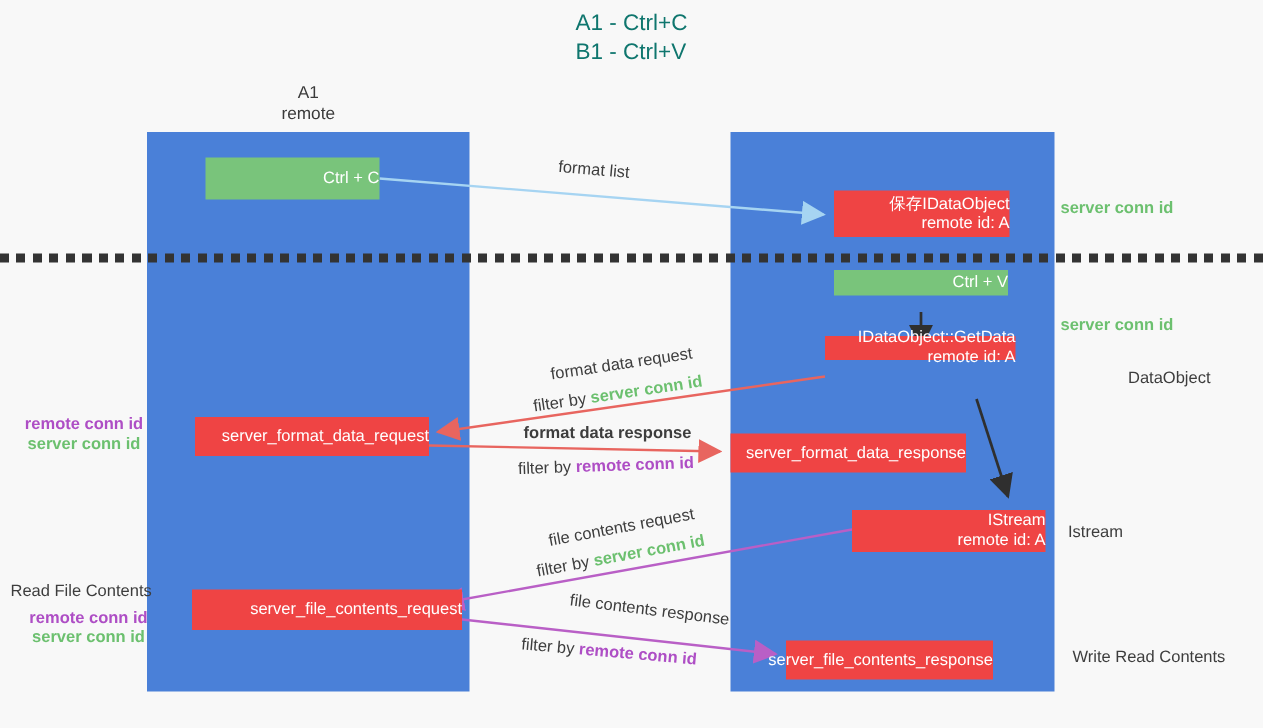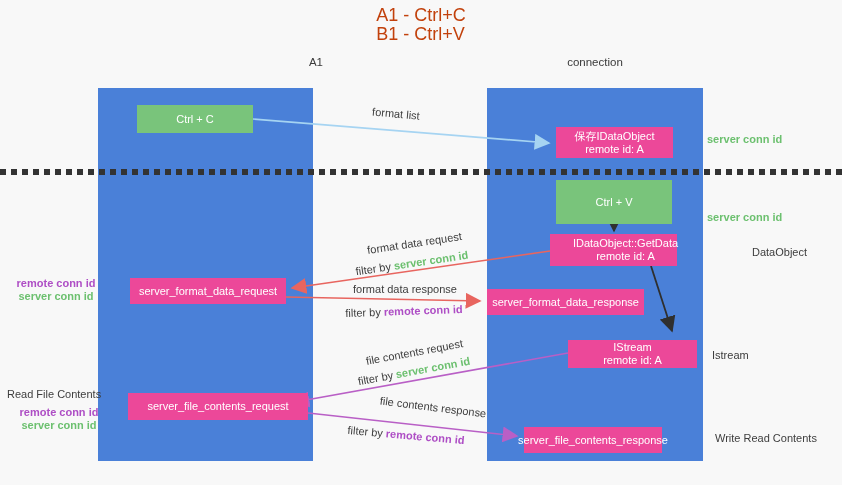--- a/index.html
+++ b/index.html
@@ -6,41 +6,41 @@
   html,body { width:842px; height:485px; }
   body {
     font-family:"Liberation Sans","DejaVu Sans",sans-serif;
     background:#f8f8f8;
     position:relative;
     overflow:hidden;
     color:#3d3d3d;
   }
   .abs { position:absolute; }
   .title-wrap { left:0; right:0; top:6px; display:flex; justify-content:center; }
-  .title-block { text-align:left; font-size:18px; line-height:19px; color:#c2410c; }
+  .title-block { text-align:left; font-size:15px; line-height:19px; color:#0f766e; }
   .lane { background:#4A80D8; }
   .lane-left  { left:98px;  top:88px; width:215px; height:373px; }
   .lane-right { left:487px; top:88px; width:216px; height:373px; }
   .lane-header { top:55px; text-align:center; font-size:11.5px; line-height:14px; color:#3a3a3a; }
-  .lh-left  { left:108px;  width:215px;text-align:right; }
+  .lh-left  { left:98px;  width:215px; }
   .lh-right { left:487px; width:216px; }
   .dotline {
     left:0; top:169px; width:842px; height:6px;
     background:repeating-linear-gradient(to right,#333 0 6px,transparent 6px 11px);
   }
   .node {
-    display:flex; flex-direction:column; align-items:center; justify-content:center;
+    display:flex; flex-direction:column; align-items:flex-end; justify-content:center;
     color:#fff; font-size:11px; line-height:13px; text-align:center;
   }
   .green  { background:#79C47B; }
-  .orange { background:#ec4899; }
+  .orange { background:#ef4444; }
   .b-ctrl-c   { left:137px; top:105px; width:116px; height:28px; }
   .b-save     { left:556px; top:127px; width:117px; height:31px; }
-  .b-ctrl-v   { left:556px; top:180px; width:116px; height:44px; }
-  .b-getdata  { left:550px; top:234px; width:127px; height:32px;padding-left:24px; }
+  .b-ctrl-v   { left:556px; top:180px; width:116px; height:17px; }
+  .b-getdata  { left:550px; top:224px; width:127px; height:16px;padding-left:24px; }
   .b-freq     { left:130px; top:278px; width:156px; height:26px; }
   .b-fresp    { left:487px; top:289px; width:157px; height:26px; }
   .b-istream  { left:568px; top:340px; width:129px; height:28px; }
   .b-fcreq    { left:128px; top:393px; width:180px; height:27px; }
   .b-fcresp   { left:524px; top:427px; width:138px; height:26px; }
   .lbl { font-size:11px; line-height:13px; color:#3d3d3d; white-space:nowrap; }
   .green-t  { color:#6CC06F; font-weight:bold; }
   .purple-t { color:#AE4EC5; font-weight:bold; }
   .rot { transform-origin:center center; }
   .center { text-align:center; }
@@ -51,23 +51,23 @@
 
 <div class="abs title-wrap">
   <div class="title-block">
     <div>A1 - Ctrl+C</div>
     <div>B1 - Ctrl+V</div>
   </div>
 </div>
 
 <div class="abs lane-header lh-left">
   <div>A1</div>
+  <div>remote</div>
 </div>
 <div class="abs lane-header lh-right">
-  <div>connection</div>
 </div>
 
 <div class="abs lane lane-left"></div>
 <div class="abs lane lane-right"></div>
 
 <div class="abs dotline"></div>
 
 <svg class="overlay" width="842" height="485">
   <defs>
     <marker id="ah-blue" viewBox="0 0 10 10" refX="9" refY="5" markerWidth="10" markerHeight="10" orient="auto">
@@ -129,21 +129,21 @@
 
 <div class="abs node orange b-fcresp">
   <div>server_file_contents_response</div>
 </div>
 
 <div class="abs lbl rot" style="left:372px; top:109px; width:80px; transform:rotate(5deg);">format list</div>
 
 <div class="abs lbl rot center" style="left:352px; top:237px; width:125px; transform:rotate(-8.5deg);">format data request</div>
 <div class="abs lbl rot center" style="left:342px; top:257px; width:140px; transform:rotate(-8.5deg);"><span>filter by </span><span class="green-t">server conn id</span></div>
 
-<div class="abs lbl center" style="left:340px; top:283px; width:130px;">format data response</div>
+<div class="abs lbl center" style="left:340px; top:283px; width:130px;font-weight:bold;">format data response</div>
 <div class="abs lbl rot center" style="left:334px; top:305px; width:140px; transform:rotate(-2deg);"><span>filter by </span><span class="purple-t">remote conn id</span></div>
 
 <div class="abs lbl rot center" style="left:352px; top:346px; width:125px; transform:rotate(-10.5deg);">file contents request</div>
 <div class="abs lbl rot center" style="left:344px; top:365px; width:140px; transform:rotate(-10.5deg);"><span>filter by </span><span class="green-t">server conn id</span></div>
 
 <div class="abs lbl rot center" style="left:368px; top:401px; width:130px; transform:rotate(7deg);">file contents response</div>
 <div class="abs lbl rot center" style="left:336px; top:429px; width:140px; transform:rotate(5deg);"><span>filter by </span><span class="purple-t">remote conn id</span></div>
 
 <div class="abs lbl green-t" style="left:707px; top:133px;">server conn id</div>
 <div class="abs lbl green-t" style="left:707px; top:211px;">server conn id</div>

